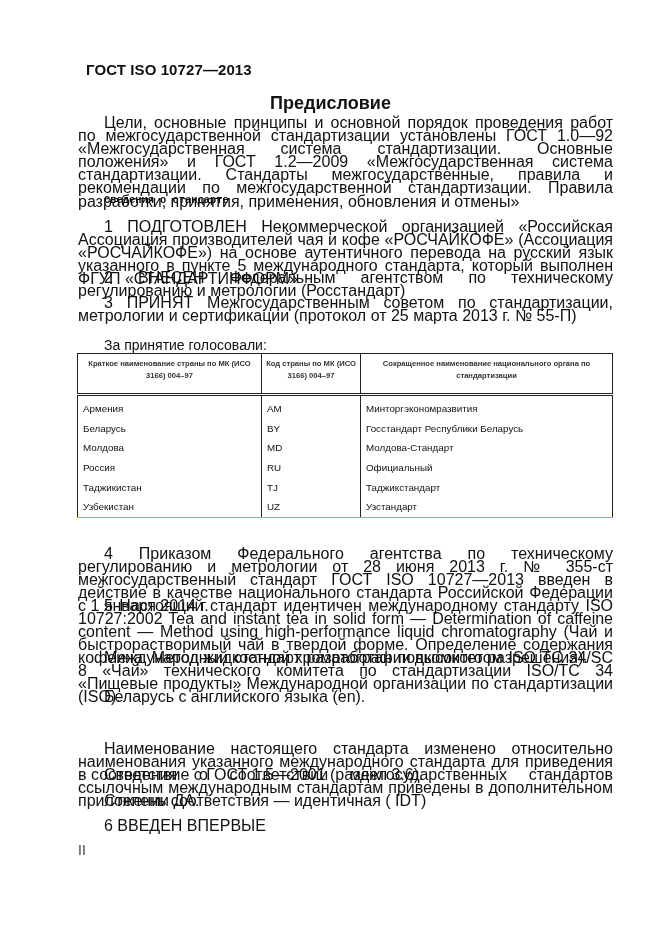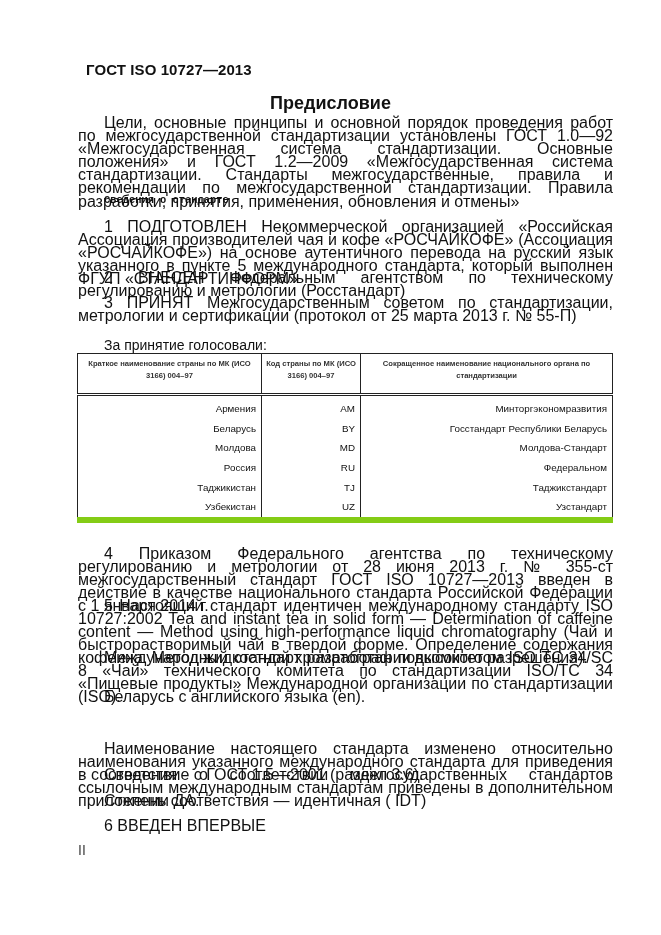--- a/index.html
+++ b/index.html
@@ -9,24 +9,24 @@
   .hdr { position: absolute; left: 78px; top: 61px; font-size: 15px; font-weight: bold; letter-spacing: 0.1px; padding-left: 8px; }
   .title { position: absolute; left: 0; width: 661px; top: 93px; text-align: center; font-size: 18px; font-weight: bold; }
   .p { position: absolute; left: 78px; width: 535px; font-size: 16px; line-height: 13.1px; text-align: justify; }
   .p .ind { display: inline-block; width: 26px; }
   .h2 { position: absolute; left: 104px; font-size: 10.4px; font-weight: bold; }
   .tbl-caption { position: absolute; left: 104px; top: 337px; font-size: 14px; }
   table.vote { position: absolute; left: 77px; top: 353px; width: 536px; border-collapse: collapse; font-size: 9.8px; }
   table.vote th { font-weight: bold; font-size: 7.6px; color: #333; line-height: 12px; vertical-align: top;
                   padding: 4px 4px 2px 4px; border-left: 1px solid #222; border-right: 1px solid #222; border-top: 1px solid #222; text-align: center; height: 33px; }
   table.vote thead tr { border-bottom: 3px double #222; }
-  table.vote td { border-left: 1px solid #222; border-right: 1px solid #222; padding: 0 5px; height: 19.6px; text-align: right; }
+  table.vote td { border-left: 1px solid #222; border-right: 1px solid #222; padding: 0 5px; height: 19.6px; }
   table.vote tbody tr:first-child td { padding-top: 3px; }
-  table.vote tbody tr:last-child td { border-bottom: 6px solid #84cc16; }
-  table.vote td.code { text-align: right; }
+  table.vote tbody tr:last-child td { border-bottom: 1px solid #84cc16; }
+  table.vote td.code { text-align: left; }
   .col1 { width: 175px; } .col2 { width: 90px; }
   .pnum { position: absolute; left: 78px; top: 842px; font-size: 14px; color: #444; }
 </style>
 </head>
 <body>
 
 <div class="page">
   <div class="hdr">ГОСТ ISO 10727—2013</div>
   <div class="title">Предисловие</div>
 
@@ -60,21 +60,21 @@
         <td>Госстандарт Республики Беларусь</td>
       </tr>
       <tr>
         <td>Молдова</td>
         <td class="code">MD</td>
         <td>Молдова-Стандарт</td>
       </tr>
       <tr>
         <td>Россия</td>
         <td class="code">RU</td>
-        <td>Федеральном</td>
+        <td>Официальный</td>
       </tr>
       <tr>
         <td>Таджикистан</td>
         <td class="code">TJ</td>
         <td>Таджикстандарт</td>
       </tr>
       <tr>
         <td>Узбекистан</td>
         <td class="code">UZ</td>
         <td>Узстандарт</td>

